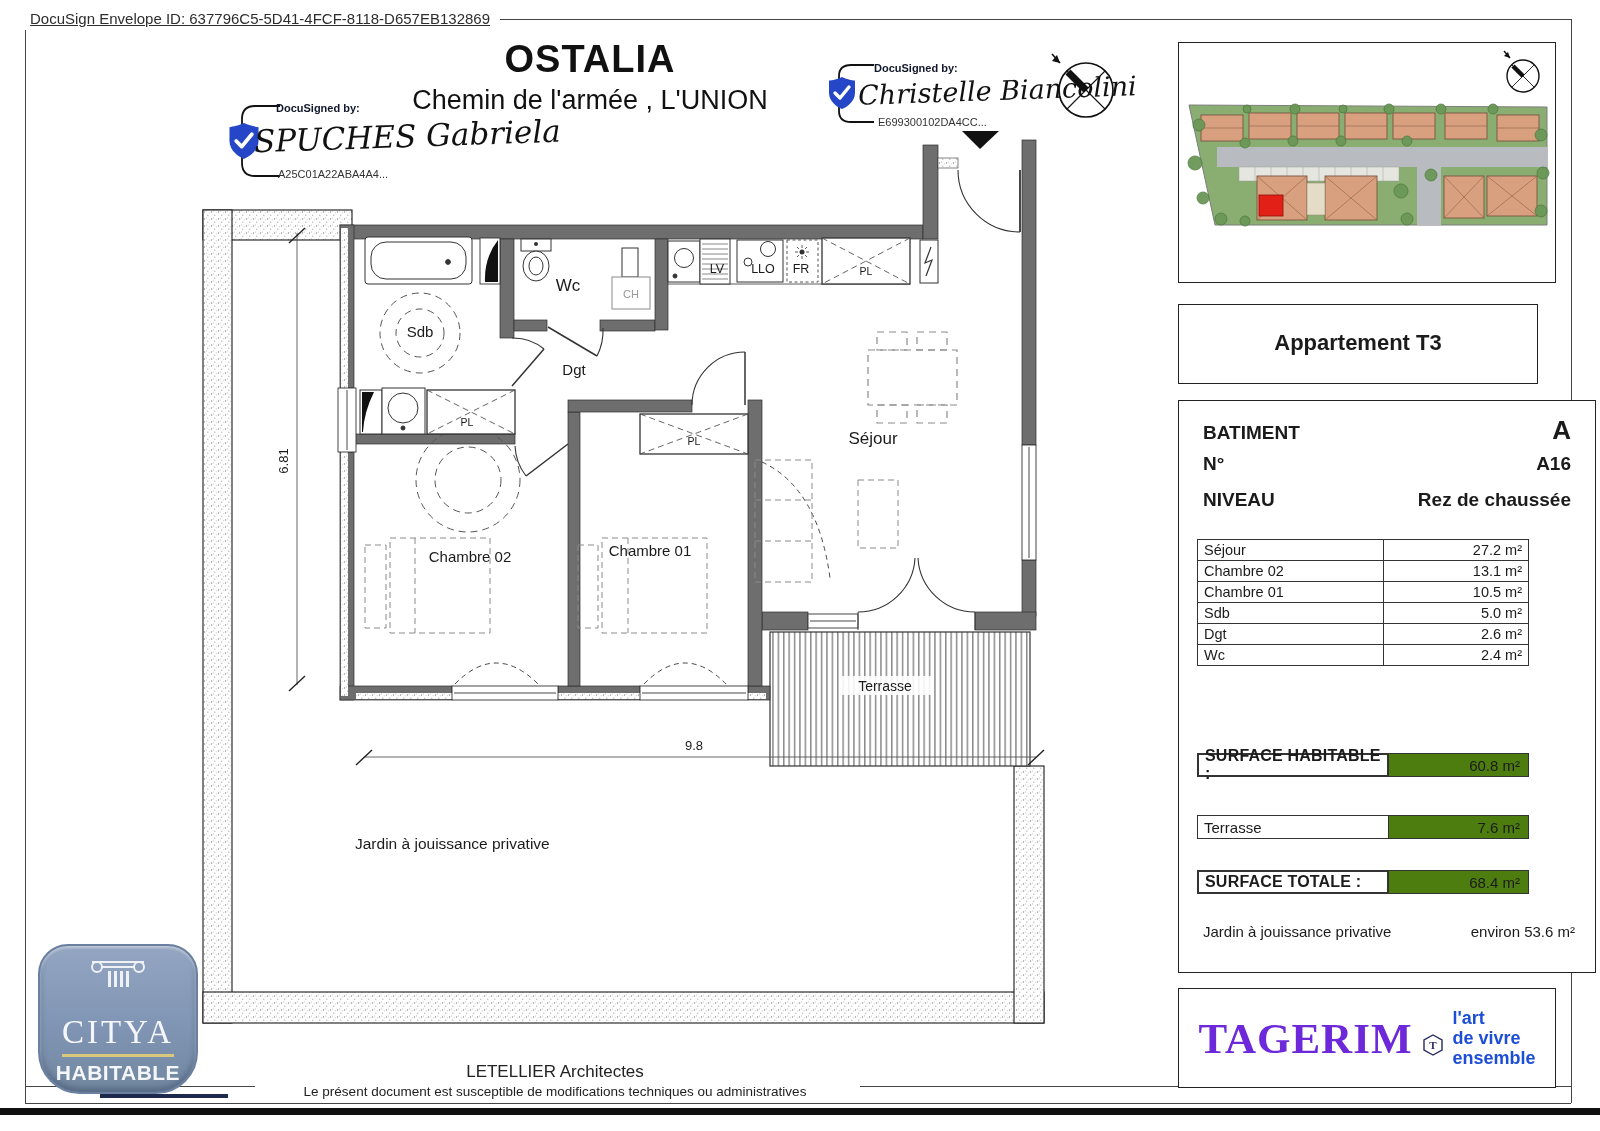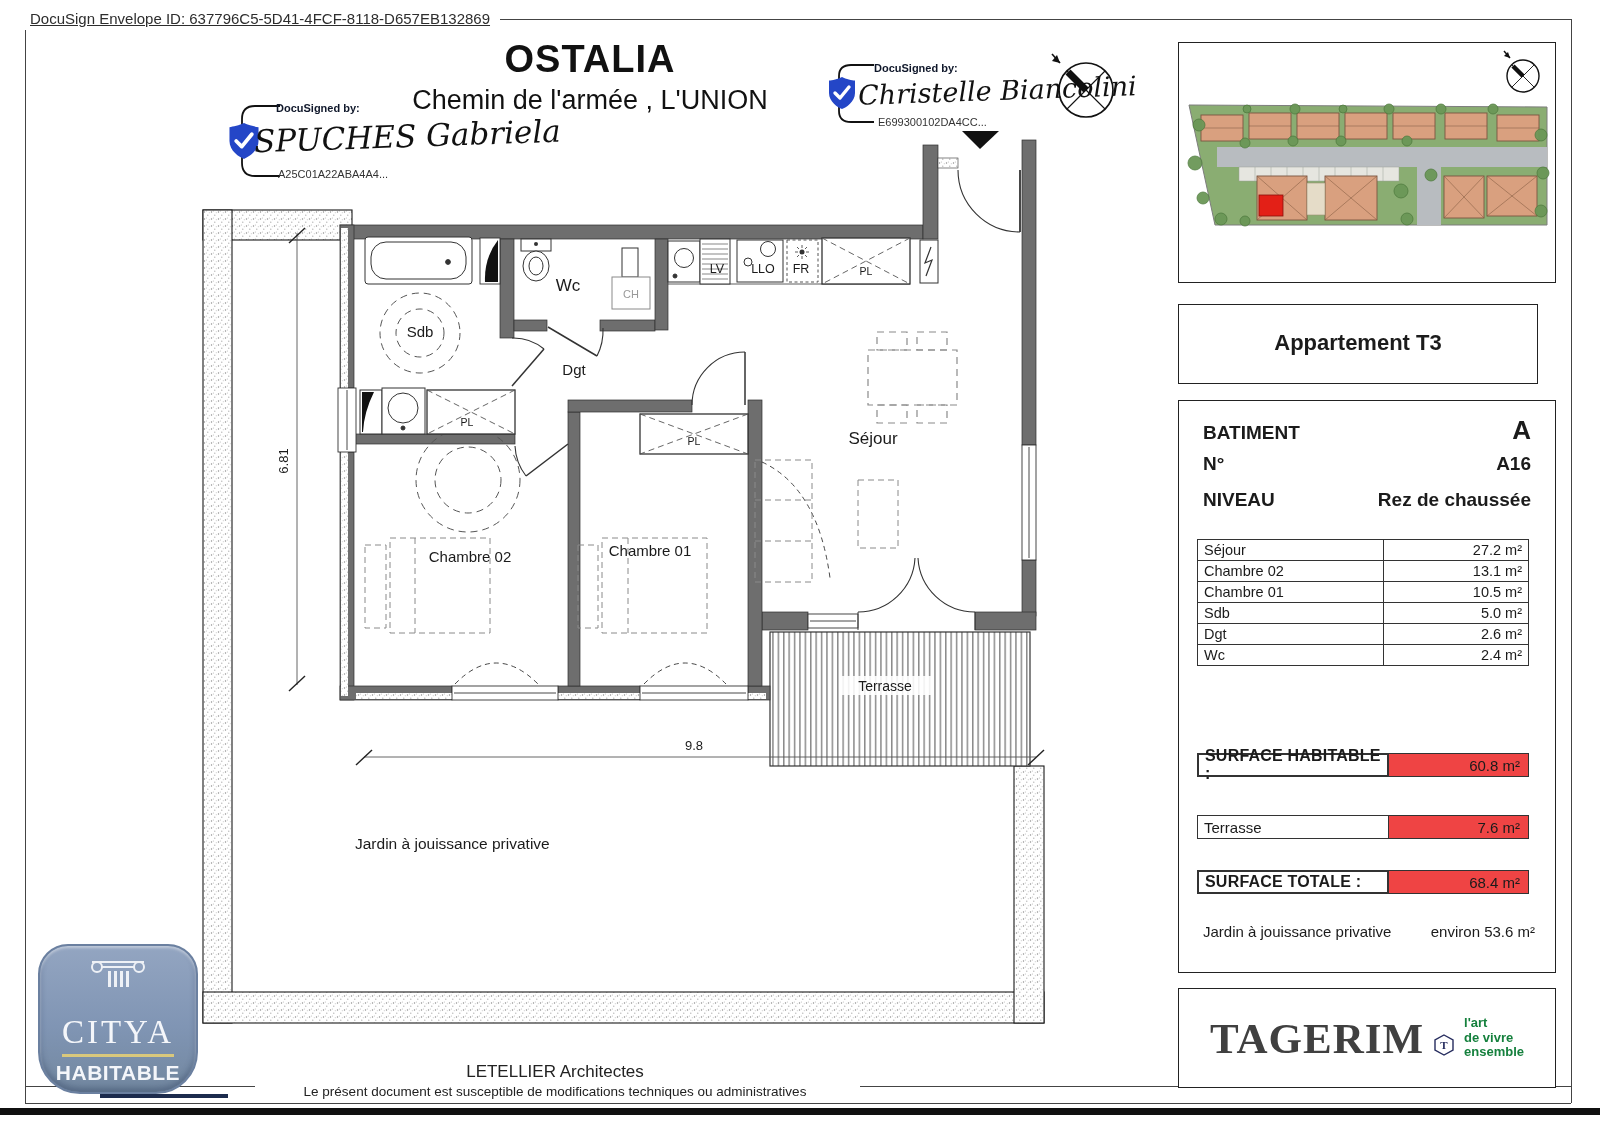--- a/index.html
+++ b/index.html
@@ -25,26 +25,26 @@
   .fieldrow{position:absolute;left:24px;right:24px;display:flex;justify-content:space-between;align-items:baseline;}
   .f-label{font-weight:bold;font-size:19px;}
   .f-value{font-weight:bold;font-size:19px;text-align:right;}
   .f-value.big{font-size:26px;}
   .roomtable{position:absolute;left:18px;top:138px;width:332px;border-collapse:collapse;}
   .roomtable td{border:1px solid #333;font-size:14.5px;height:20px;padding:0 6px;background:#fff;}
   .roomtable td.val{width:132px;text-align:right;}
   .surfrow{position:absolute;left:18px;width:332px;height:24px;display:flex;box-sizing:border-box;}
   .surfrow .lab{width:192px;box-sizing:border-box;border:1px solid #333;display:flex;align-items:center;padding:0 6px;font-size:15px;background:#fff;}
   .surfrow .lab.bold{border-width:2px;font-weight:bold;font-size:16px;letter-spacing:.2px;}
-  .surfrow .val{flex:1;box-sizing:border-box;border:1px solid #333;border-left:none;display:flex;align-items:center;justify-content:flex-end;padding:11px 8px;font-size:15px;background:#ef4444;}
+  .surfrow .val{flex:1;box-sizing:border-box;border:1px solid #333;border-left:none;display:flex;align-items:center;justify-content:flex-end;padding:11px 8px;font-size:15px;background:#4d7c0f;}
   .jardinrow{position:absolute;left:24px;right:20px;display:flex;justify-content:space-between;font-size:15px;}
   
   .tagerim-inner{position:absolute;left:0;top:0;right:0;bottom:0;display:flex;align-items:center;justify-content:center;gap:10px;}
-  .tagerim-name{font-family:"Liberation Serif",serif;font-weight:bold;font-size:43px;letter-spacing:1px;color:#404040;}
-  .tagerim-tag{font-size:13px;font-weight:bold;color:#15803d;line-height:1.12;}
+  .tagerim-name{font-family:"Liberation Serif",serif;font-weight:bold;font-size:43px;letter-spacing:1px;color:#6d28d9;}
+  .tagerim-tag{font-size:18px;font-weight:bold;color:#1d4ed8;line-height:1.12;}
   
   .citya{position:absolute;left:38px;top:944px;width:160px;height:156px;}
   .citya-shield{position:absolute;left:0;top:0;width:160px;height:150px;background:linear-gradient(180deg,#93a5c1 0%,#8095b4 55%,#72879f 100%);border:2px solid #6b80a0;border-radius:30px 30px 42px 42px;box-shadow:inset 0 2px 3px rgba(255,255,255,.45), inset 0 -4px 6px rgba(30,45,80,.35);text-align:center;box-sizing:border-box;}
   .citya-name{font-family:"Liberation Serif",serif;font-size:33px;letter-spacing:3px;color:#f4f6fa;margin-top:18px;}
   .citya-line{width:112px;height:3px;background:#d9c87c;margin:3px auto 4px auto;}
   .citya-sub{font-size:21px;font-weight:bold;letter-spacing:.5px;color:#f4f6fa;}
   .citya-base{position:absolute;left:62px;top:150px;width:128px;height:4px;background:#1c2b4d;}
   
   .foot-arch{position:absolute;left:300px;top:1062px;width:510px;text-align:center;font-size:17px;color:#222;}
   .foot-disc{position:absolute;left:250px;top:1084px;width:610px;text-align:center;font-size:13.5px;color:#222;}
@@ -424,21 +424,21 @@
         <circle cx="364" cy="130" r="6"></circle>
         <circle cx="362" cy="168" r="6"></circle>
     </g>
   </svg>
 </div>
 
 <div class="panel" style="left:1178px;top:304px;width:360px;height:80px;">
   <div class="t3-title">Appartement T3</div>
 </div>
 
-<div class="panel" style="left:1178px;top:400px;width:378px;height:573px;">
+<div class="panel" style="left:1178px;top:400px;width:418px;height:573px;">
   <div class="fieldrow" style="top:14px;">
     <span class="f-label">BATIMENT</span>
     <span class="f-value big">A</span>
   </div>
   <div class="fieldrow" style="top:52px;">
     <span class="f-label">N°</span>
     <span class="f-value">A16</span>
   </div>
   <div class="fieldrow" style="top:88px;">
     <span class="f-label">NIVEAU</span>

